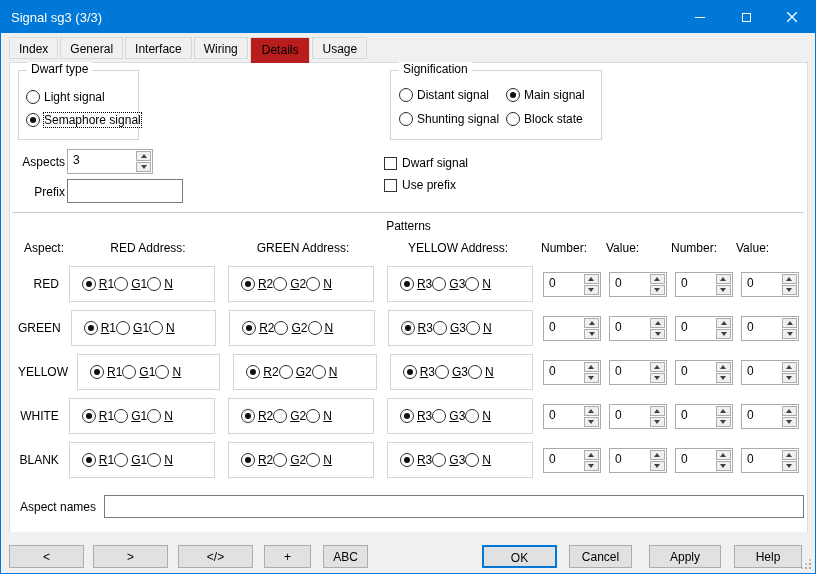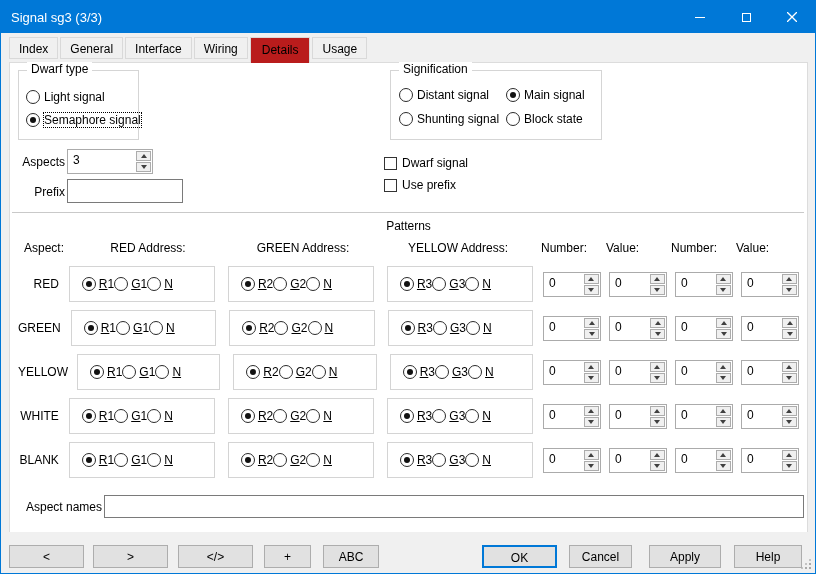--- a/index.html
+++ b/index.html
@@ -71,29 +71,29 @@
   .prows{margin-top:11px;}
   .prow{display:flex;align-items:center;height:36px;margin-bottom:8px;}
   .p-aspect{width:59px;box-sizing:border-box;text-align:right;padding-right:10px;}
   .pgroup{width:170px;height:36px;box-sizing:border-box;border:1px solid #D4D4D4;display:flex;align-items:center;justify-content:flex-start;padding:0 12px;}
   .pgroup.g2,.pgroup.g3{margin-left:13px;}
   .pgroup .ropt{gap:3px;}
   .pspin{width:58px;height:25px;margin-left:8px;flex:none;}
   .pspin.first{margin-left:10px;}
   u{text-decoration:underline;}
 
-  #aspectnames-label{left:16px;top:437px;}
+  #aspectnames-label{left:10px;top:437px;}
   #aspectnames-field{left:94px;top:432px;width:700px;height:23px;}
 
   
   .footer{position:absolute;left:0;right:0;bottom:0;height:41px;background:#F0F0F0;}
   .btn{position:absolute;top:13px;height:23px;box-sizing:border-box;background:#E1E1E1;border:1px solid #ADADAD;font-family:"Liberation Sans",sans-serif;font-size:12px;text-align:center;line-height:20px;}
   .btn.default{border:2px solid #0078D7;}
   .fbL0{left:8px;width:75px;}  .fbL1{left:92px;width:75px;}  .fbL2{left:177px;width:75px;}
-  .fbL3{left:263px;width:47px;} .fbL4{left:322px;width:56px;}
+  .fbL3{left:263px;width:47px;} .fbL4{left:322px;width:45px;}
   .fbR0{left:481px;width:75px;} .fbR1{left:568px;width:63px;} .fbR2{left:648px;width:72px;} .fbR3{left:733px;width:68px;}
 
   .grip{position:absolute;right:3px;bottom:3px;width:10px;height:10px;}
   .grip::after{content:'';position:absolute;right:1px;bottom:1px;width:2px;height:2px;background:#A9A9A9;
     box-shadow:-4px 0 0 #A9A9A9,0 -4px 0 #A9A9A9,-8px 0 0 #C3C3C3,0 -8px 0 #C3C3C3,-4px -4px 0 #C3C3C3;}
 </style>
 </head>
 <body>
 
 <div class="window">

